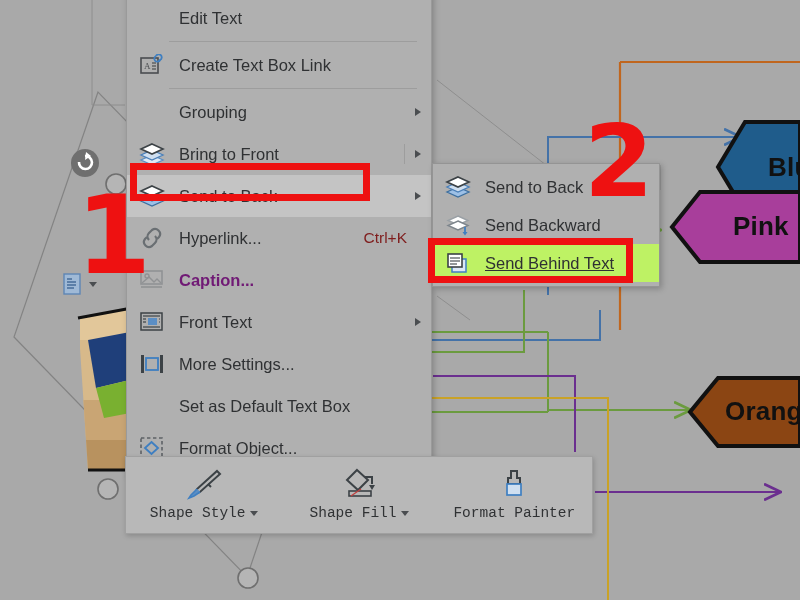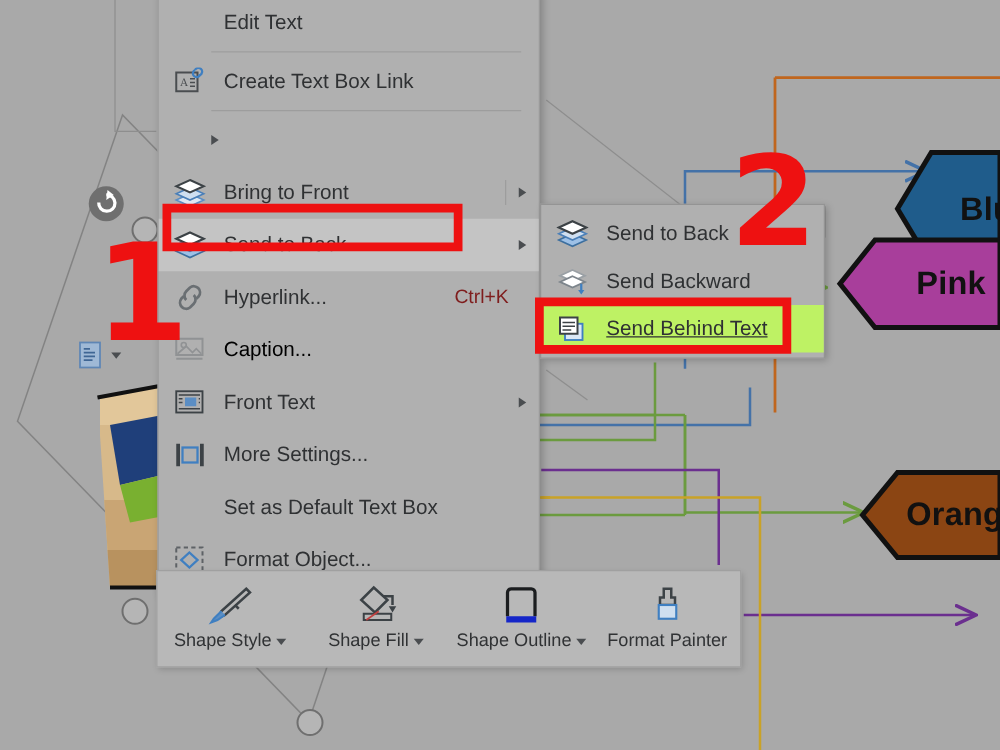--- a/index.html
+++ b/index.html
@@ -48,21 +48,21 @@
     height:42px; padding:0 10px 0 8px; cursor:default;
     color:#2f3133; font-size:16.5px;
   }
   .mi .ico { width:34px; min-width:34px; height:28px; display:flex; align-items:center; justify-content:center; }
   .mi .lbl { flex:1; padding-left:10px; white-space:nowrap; }
   .mi .accel { color:#7f1d1d; font-size:15.5px; padding-right:14px; }
   .mi .arrow {
     width:0;height:0;border-left:6px solid #4a4d50;
     border-top:4.5px solid transparent;border-bottom:4.5px solid transparent;
   }
-  .mi.disabled .lbl { color:#000000; }
+  .mi.disabled .lbl { color:#701a75;font-weight:bold; }
   .mi.highlight { background:#c4c4c4; }
   .mi-sep { height:1px; background:#9d9d9d; margin:2px 14px 2px 42px; }
   .mi-divider-v { width:1px; height:20px; background:#9d9d9d; margin-right:10px; }
 
   
   .sub-menu {
     position:absolute; left:432px; top:163px; width:228px;
     background:#b0b0b0; border:1px solid #949494;
     box-shadow:2px 2px 6px rgba(0,0,0,.22);
     z-index:52; padding:4px 0 4px 0;
@@ -89,21 +89,21 @@
     position:absolute; left:125px; top:456px; width:468px; height:78px;
     background:#b8b8b8; border:1px solid #a0a0a0;
     box-shadow:1px 2px 5px rgba(0,0,0,.18);
     display:flex; align-items:flex-start; z-index:55;
   }
   .mb-item {
     flex:1; display:flex; flex-direction:column; align-items:center;
     padding-top:8px; cursor:default;
   }
   .mb-ico { height:38px; display:flex; align-items:center; justify-content:center; }
-  .mb-lbl { font-size:14.5px; color:#303234; margin-top:2px; white-space:nowrap; display:flex; align-items:center; gap:4px;}
+  .mb-lbl { font-size:14.5px; color:#303234; margin-top:2px; white-space:nowrap; display:flex; align-items:center; gap:4px;font-family:Liberation Mono, monospace;}
   .caret-dn { width:0;height:0;border-top:5px solid #4a4d50;border-left:4px solid transparent;border-right:4px solid transparent; display:inline-block;}
 
   
   .layout-opt {
     position:absolute; left:62px; top:272px; z-index:40;
     display:flex; align-items:center; gap:5px;
   }
 </style>
 </head>
 <body>
@@ -247,20 +247,21 @@
           <path d="M16,2 a3,3 0 1 1 4,4 l-1,1" fill="none" stroke="#3f7fc1" stroke-width="1.8"></path>
           <path d="M20,6 a3,3 0 1 1 -4,-4" fill="none" stroke="#3f7fc1" stroke-width="1.8"></path>
         </svg>
       </span>
       <span class="lbl">Create Text Box Link</span>
     </div>
     <div class="mi-sep"></div>
 
     <div class="mi">
       <span class="ico"></span>
+      <span class="lbl">Grouping</span>
       <span class="arrow"></span>
     </div>
 
     <div class="mi">
       <span class="ico">
         <svg width="26" height="24" viewBox="0 0 26 24">
           <polygon points="13,13 24,18 13,23 2,18" fill="#dfe9f4" stroke="#5b8ec4" stroke-width="1.3"></polygon>
           <polygon points="13,8 24,13 13,18 2,13" fill="#cfdff0" stroke="#4a7fb8" stroke-width="1.3"></polygon>
           <polygon points="13,2 24,7 13,12 2,7" fill="#ffffff" stroke="#3c4246" stroke-width="1.6"></polygon>
         </svg>
@@ -427,32 +428,20 @@
           <rect x="10" y="24" width="22" height="5" fill="none" stroke="#3c4246" stroke-width="1.6"></rect>
           <path d="M12,29 L22,22" stroke="#c04040" stroke-width="1.3"></path>
         </svg>
       </span>
       <span class="mb-lbl">
         <span>Shape Fill</span>
         <span class="caret-dn"></span>
       </span>
     </div>
 
-    <div class="mb-item">
-      <span class="mb-ico">
-        <svg width="40" height="34" viewBox="0 0 40 34">
-          <path d="M9,26 L9,7 a3,3 0 0 1 3,-3 L28,4 a3,3 0 0 1 3,3 L31,26" fill="none" stroke="#1b1d1f" stroke-width="2.6"></path>
-          <rect x="8" y="26" width="24" height="5" fill="#1526c8"></rect>
-        </svg>
-      </span>
-      <span class="mb-lbl">
-        <span>Shape Outline</span>
-        <span class="caret-dn"></span>
-      </span>
-    </div>
 
     <div class="mb-item">
       <span class="mb-ico">
         <svg width="40" height="34" viewBox="0 0 40 34">
           <path d="M17,4 L23,4 L23,11 L26,11 L26,17 L14,17 L14,11 L17,11 Z" fill="none" stroke="#3c4246" stroke-width="2"></path>
           <rect x="13" y="17" width="14" height="11" fill="#cfdff0" stroke="#3f7fc1" stroke-width="1.7"></rect>
         </svg>
       </span>
       <span class="mb-lbl">
         <span>Format Painter</span>

